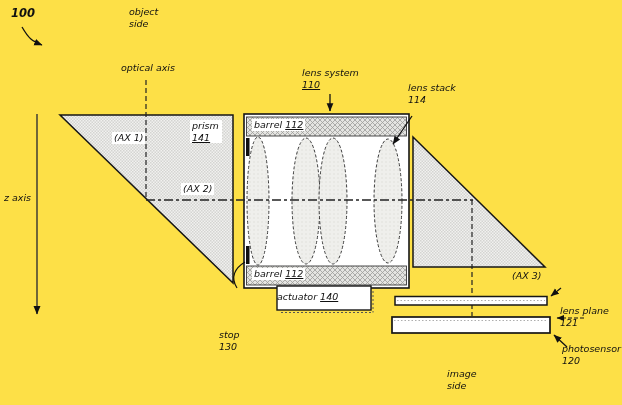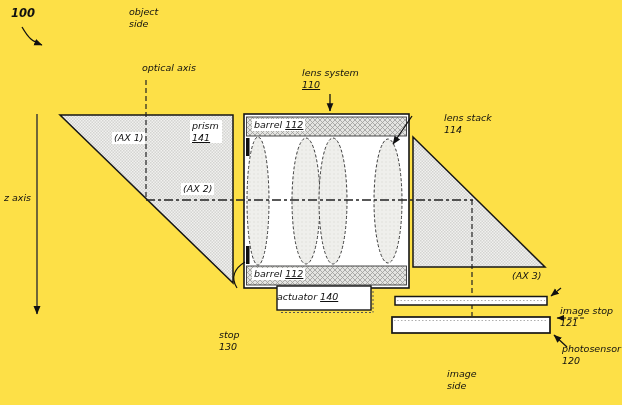--- a/index.html
+++ b/index.html
@@ -81,41 +81,41 @@
     <line x1="584" y1="318" x2="557" y2="318" stroke="#111" stroke-width="1.2" stroke-dasharray="4,2" marker-end="url(#arr)"></line>
     <line x1="567" y1="347" x2="554" y2="335" stroke="#111" stroke-width="1.3" marker-end="url(#arr)"></line>
   </svg>
 
   <div class="lbl big" style="left:11px;top:6px;">
     <span>100</span>
   </div>
 
   <div class="lbl ctr wrap" style="left:129px;top:6px;width:46px;">object side</div>
 
-  <div class="lbl" style="left:121px;top:62px;margin-left:21px;">optical axis</div>
+  <div class="lbl" style="left:121px;top:62px;">optical axis</div>
 
   <div class="lbl" style="left:4px;top:192px;">z axis</div>
 
   <div class="lbl bgw" style="left:112px;top:132px;">(AX 1)</div>
 
   <div class="lbl bgw" style="left:181px;top:183px;">(AX 2)</div>
 
   <div class="lbl" style="left:476px;top:270px;margin-left:36px;">(AX 3)</div>
 
   <div class="lbl ctr" style="left:190px;top:120px;width:32px;">
     <span class="blk bgw">prism</span>
     <span class="blk bgw u">141</span>
   </div>
 
   <div class="lbl ctr" style="left:302px;top:67px;width:58px;">
     <span class="blk">lens system</span>
     <span class="blk u">110</span>
   </div>
 
-  <div class="lbl ctr" style="left:408px;top:112px;width:48px;margin-left:36px;">
+  <div class="lbl ctr" style="left:408px;top:82px;width:48px;">
     <span class="blk">lens stack</span>
     <span class="blk">114</span>
   </div>
 
   <div class="lbl bgw" style="left:252px;top:119px;">
     <span>barrel</span> <span class="u">112</span>
   </div>
 
   <div class="lbl bgw" style="left:252px;top:268px;">
     <span>barrel</span> <span class="u">112</span>
@@ -125,21 +125,21 @@
     <span>actuator</span> <span class="u">140</span>
   </div>
 
   <div class="lbl ctr" style="left:219px;top:289px;width:30px;margin-top:40px;">
     <span class="blk">stop</span>
     <span class="blk">130</span>
   </div>
 
 
   <div class="lbl ctr" style="left:560px;top:305px;width:56px;">
-    <span class="blk">image stop</span>
+    <span class="blk">lens plane</span>
     <span class="blk">121</span>
   </div>
 
   <div class="lbl ctr" style="left:562px;top:343px;width:58px;">
     <span class="blk">photosensor</span>
     <span class="blk">120</span>
   </div>
 
   <div class="lbl ctr wrap" style="left:447px;top:368px;width:50px;">image side</div>
 

